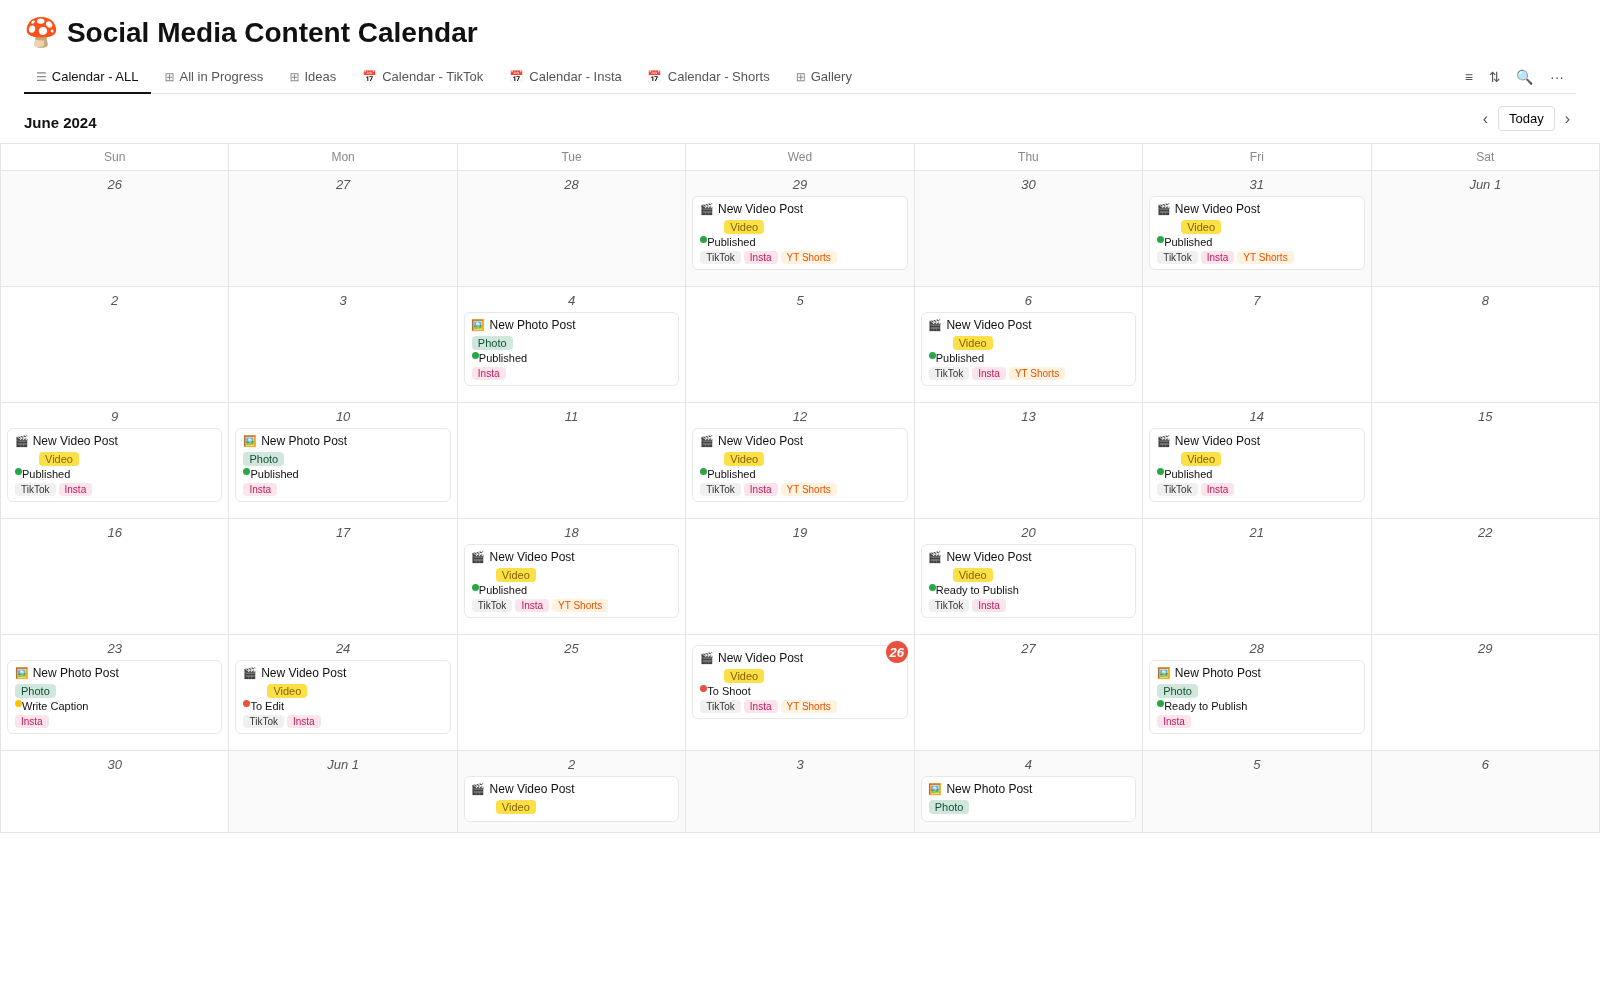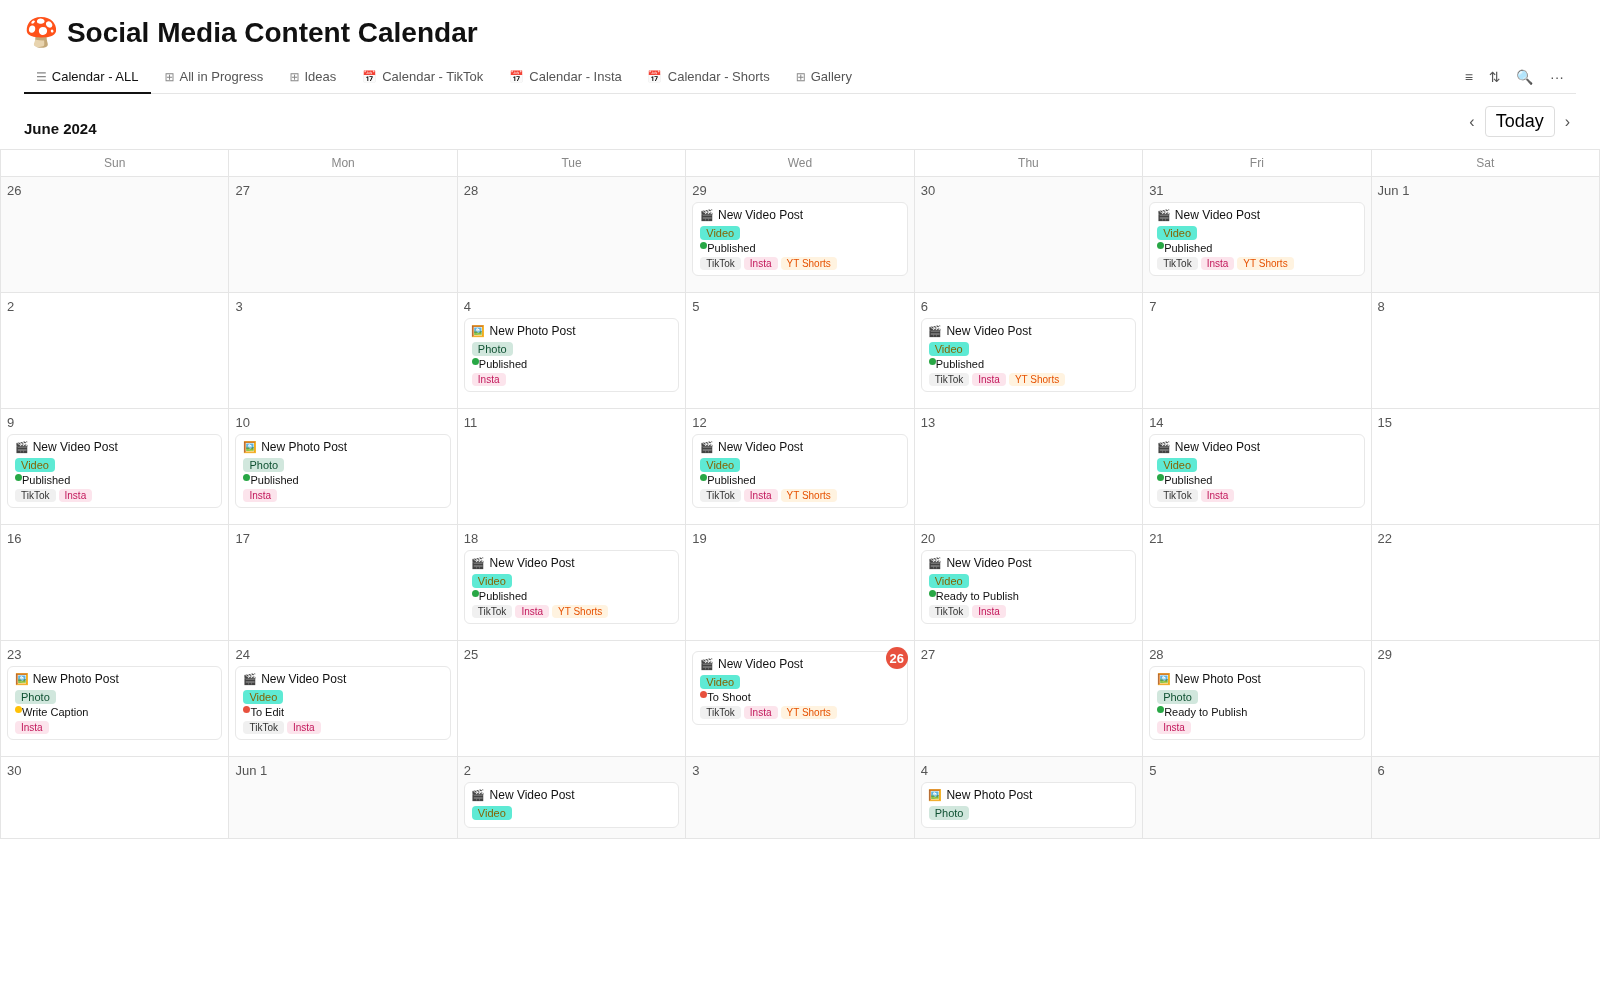--- a/index.html
+++ b/index.html
@@ -13,38 +13,38 @@
     .nav-tab { display: flex; align-items: center; gap: 5px; padding: 8px 12px; cursor: pointer; color: #555; font-size: 13px; white-space: nowrap; border-bottom: 2px solid transparent; margin-bottom: -1px; }
     .nav-tab.active { color: #111; border-bottom: 2px solid #111; font-weight: 500; }
     .tab-icon { font-size: 12px; color: #888; }
 
     .nav-actions { margin-left: auto; display: flex; gap: 8px; align-items: center; padding: 0 8px; }
     .nav-action-btn { background: none; border: none; cursor: pointer; color: #555; padding: 4px; font-size: 14px; }
 
     .calendar-header { display: flex; align-items: flex-end; justify-content: space-between; padding: 12px 24px; }
     .calendar-month { font-size: 15px; font-weight: 600; }
     .nav-today-group { display: flex; align-items: center; gap: 4px; }
-    .today-btn { background: none; border: 1px solid #ddd; border-radius: 4px; padding: 4px 10px; font-size: 18px; cursor: pointer; }
+    .today-btn { background: none; border: 1px solid #ddd; border-radius: 4px; padding: 4px 10px; font-size: 13px; cursor: pointer; }
     .nav-arrow { background: none; border: none; cursor: pointer; font-size: 16px; color: #555; padding: 2px 6px; }
 
     .calendar-grid { width: 100%; }
     .day-headers { display: grid; grid-template-columns: repeat(7, 1fr); border-left: 1px solid #e5e5e5; border-top: 1px solid #e5e5e5; }
     .day-header { text-align: center; padding: 6px; font-size: 12px; color: #888; font-weight: 500; border-right: 1px solid #e5e5e5; }
     .calendar-week { display: grid; grid-template-columns: repeat(7, 1fr); border-left: 1px solid #e5e5e5; border-top: 1px solid #e5e5e5; }
     .calendar-cell { border-right: 1px solid #e5e5e5; min-height: 115px; padding: 6px; vertical-align: top; position: relative; background: #fff; }
     .calendar-cell.other-month { background: #fafafa; }
-    .cell-date { text-align: left; font-size: 13px; color: #555; margin-bottom: 4px; font-weight: 400; }
+    .cell-date { text-align: center; font-size: 13px; color: #555; margin-bottom: 4px; font-weight: 400; font-style: italic; }
     .cell-date.today-circle { display: inline-flex; align-items: center; justify-content: center; width: 22px; height: 22px; background: #e8513e; color: #fff; border-radius: 50%; font-weight: 600; float: right; }
 
     .event-card { background: #fff; border: 1px solid #e8e8e8; border-radius: 6px; padding: 5px 7px; margin-bottom: 4px; cursor: pointer; }
     .event-title { font-size: 12px; font-weight: 500; display: flex; align-items: center; gap: 4px; margin-bottom: 3px; color: #111; }
     .event-emoji { font-size: 11px; }
 
     .tag { display: inline-block; border-radius: 4px; padding: 1px 6px; font-size: 11px; font-weight: 500; margin-right: 2px; margin-bottom: 2px; }
-    .tag-video { background: #5eead4; color: #856404; }
+    .tag-video { background: #fde047; color: #856404; margin-left: 24px; }
     .tag-photo { background: #d1e7dd; color: #0f5132; }
 
     .status-row { display: flex; margin-bottom: 3px; font-size: 11px; }
     .status-dot { width: 7px; height: 7px; border-radius: 50%; display: inline-block; }
     .status-published { background: #28a745; }
     .status-ready { background: #28a745; }
     .status-write-caption { background: #ffc107; }
     .status-to-edit { background: #e8513e; }
     .status-to-shoot { background: #e8513e; }
 

